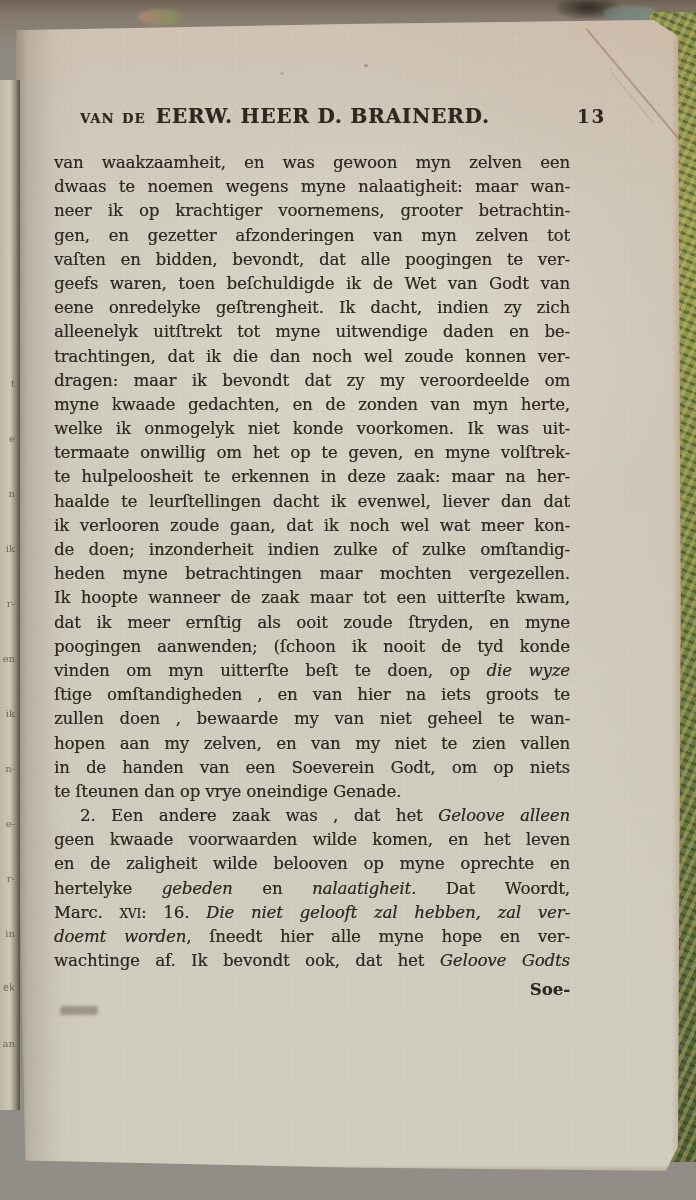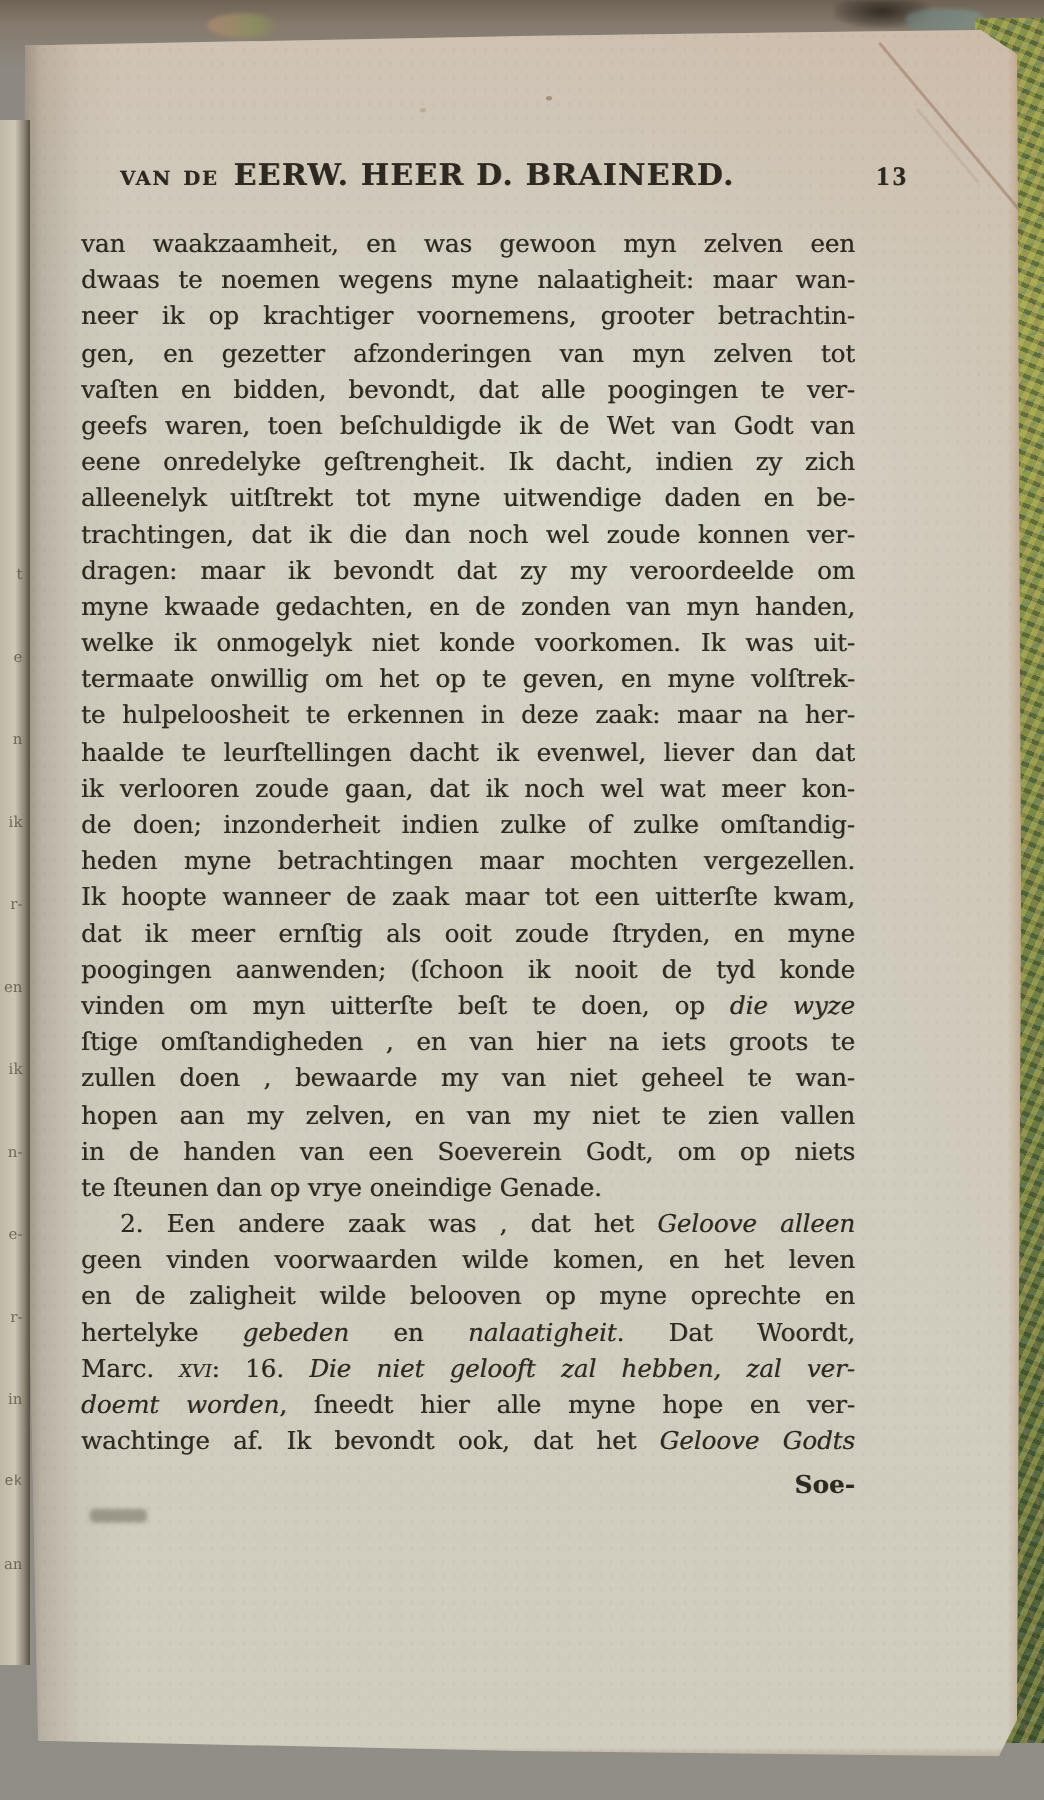--- a/index.html
+++ b/index.html
@@ -50,30 +50,30 @@
   .ghost{position:absolute; left:48px; top:986px; width:38px; height:9px;
     background:rgba(78,72,58,.4); filter:blur(1.4px); border-radius:3px;}
   
   .header{position:absolute; left:42px; top:84px; width:552px;
     display:flex; align-items:baseline; justify-content:space-between;
     padding-left:26px; box-sizing:border-box; white-space:nowrap;
     text-shadow:.4px .2px .3px rgba(45,40,32,.55);}
   .hdr-prefix{font-size:18px; letter-spacing:1.2px; font-variant:small-caps;
     font-weight:bold; margin-right:10px;}
   .hdr-title{font-size:20px; letter-spacing:.8px; font-weight:bold; flex:1 1 auto;}
-  .hdr-page{font-size:18px; font-weight:bold; letter-spacing:2px;font-family:Liberation Serif, serif;}
+  .hdr-page{font-size:18px; font-weight:bold; letter-spacing:2px;}
   
   .bodytext{position:absolute; left:42px; top:131px; width:516px;
     font-size:16.5px; line-height:24.2px; letter-spacing:-.1px;
     text-shadow:.4px .2px .3px rgba(45,40,32,.5);}
   .line{height:24.2px; overflow:hidden; text-align:justify; text-align-last:justify;}
   .line.nj{text-align-last:left;}
   .line.ind{text-indent:26px;}
   .it{font-style:italic;}
-  .sc{font-variant:small-caps;font-style:italic;}
+  .sc{font-variant:small-caps;}
   .catchword{position:absolute; left:42px; top:960px; width:516px;
     font-size:16.5px; font-weight:bold; text-align:right;
     text-shadow:.4px .2px .3px rgba(45,40,32,.5);}
   
   .sliver{position:absolute; left:0; top:80px; width:20px; height:1030px;
     background:linear-gradient(90deg,#bdb7a6 0%, #cdc7b6 50%, #8a8273 82%, #55503f 100%);}
   .frag{position:absolute; right:5px; font-size:10px; color:#50493a; opacity:.75;
     font-family:"DejaVu Serif","Liberation Serif",serif;}
 </style>
 </head>
@@ -105,39 +105,39 @@
         <div class="line"><span>van waakzaamheit, en was gewoon myn zelven een</span></div>
         <div class="line"><span>dwaas te noemen wegens myne nalaatigheit: maar wan-</span></div>
         <div class="line"><span>neer ik op krachtiger voornemens, grooter betrachtin-</span></div>
         <div class="line"><span>gen, en gezetter afzonderingen van myn zelven tot</span></div>
         <div class="line"><span>vaſten en bidden, bevondt, dat alle poogingen te ver-</span></div>
         <div class="line"><span>geefs waren, toen beſchuldigde ik de Wet van Godt van</span></div>
         <div class="line"><span>eene onredelyke geſtrengheit. Ik dacht, indien zy zich</span></div>
         <div class="line"><span>alleenelyk uitſtrekt tot myne uitwendige daden en be-</span></div>
         <div class="line"><span>trachtingen, dat ik die dan noch wel zoude konnen ver-</span></div>
         <div class="line"><span>dragen: maar ik bevondt dat zy my veroordeelde om</span></div>
-        <div class="line"><span>myne kwaade gedachten, en de zonden van myn handen,</span></div>
+        <div class="line"><span>myne kwaade gedachten, en de zonden van myn herte,</span></div>
         <div class="line"><span>welke ik onmogelyk niet konde voorkomen. Ik was uit-</span></div>
         <div class="line"><span>termaate onwillig om het op te geven, en myne volſtrek-</span></div>
         <div class="line"><span>te hulpeloosheit te erkennen in deze zaak: maar na her-</span></div>
         <div class="line"><span>haalde te leurſtellingen dacht ik evenwel, liever dan dat</span></div>
         <div class="line"><span>ik verlooren zoude gaan, dat ik noch wel wat meer kon-</span></div>
         <div class="line"><span>de doen; inzonderheit indien zulke of zulke omſtandig-</span></div>
         <div class="line"><span>heden myne betrachtingen maar mochten vergezellen.</span></div>
         <div class="line"><span>Ik hoopte wanneer de zaak maar tot een uitterſte kwam,</span></div>
         <div class="line"><span>dat ik meer ernſtig als ooit zoude ſtryden, en myne</span></div>
         <div class="line"><span>poogingen aanwenden; (ſchoon ik nooit de tyd konde</span></div>
         <div class="line"><span>vinden om myn uitterſte beſt te doen, op </span><span class="it">die wyze</span></div>
         <div class="line"><span>ſtige omſtandigheden , en van hier na iets groots te</span></div>
         <div class="line"><span>zullen doen , bewaarde my van niet geheel te wan-</span></div>
         <div class="line"><span>hopen aan my zelven, en van my niet te zien vallen</span></div>
         <div class="line"><span>in de handen van een Soeverein Godt, om op niets</span></div>
         <div class="line nj"><span>te ſteunen dan op vrye oneindige Genade.</span></div>
         <div class="line ind"><span>2. Een andere zaak was , dat het </span><span class="it">Geloove alleen</span></div>
-        <div class="line"><span>geen vinden voorwaarden wilde komen, en het leven</span></div>
+        <div class="line"><span>geen kwaade voorwaarden wilde komen, en het leven</span></div>
         <div class="line"><span>en de zaligheit wilde belooven op myne oprechte en</span></div>
         <div class="line"><span>hertelyke </span><span class="it">gebeden</span><span> en </span><span class="it">nalaatigheit</span><span>. Dat Woordt,</span></div>
         <div class="line"><span>Marc. </span><span class="sc">xvi</span><span>: 16. </span><span class="it">Die niet gelooft zal hebben, zal ver-</span></div>
         <div class="line"><span class="it">doemt worden</span><span>, ſneedt hier alle myne hope en ver-</span></div>
         <div class="line"><span>wachtinge af. Ik bevondt ook, dat het </span><span class="it">Geloove Godts</span></div>
       </div>
 
     <div class="catchword">Soe-</div>
   </div>
 

